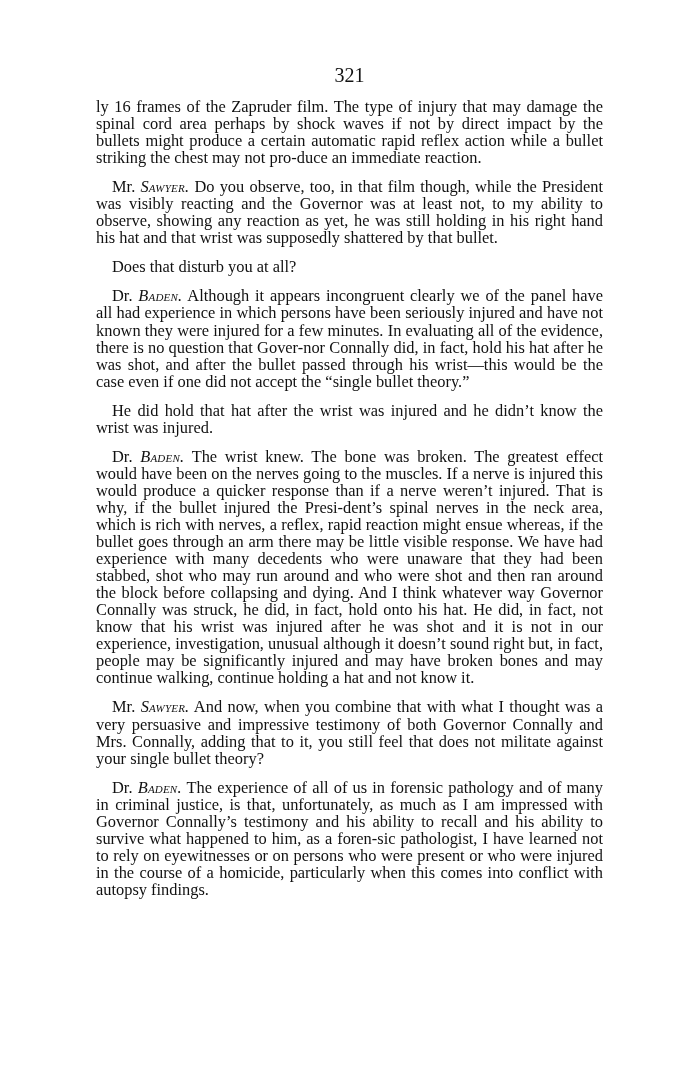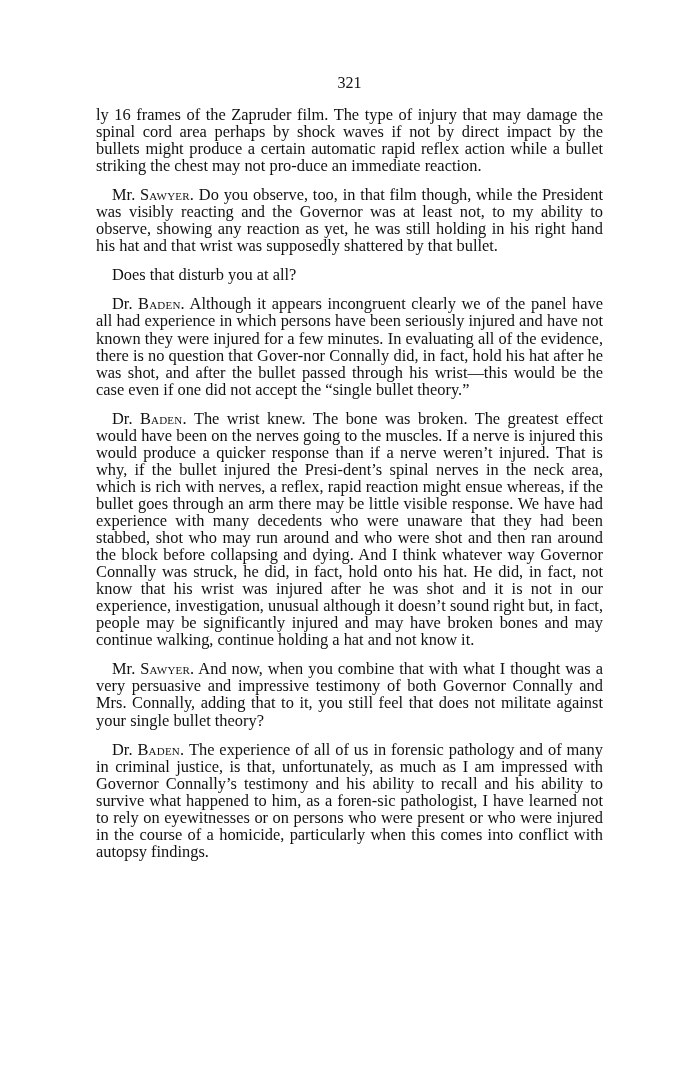--- a/index.html
+++ b/index.html
@@ -9,40 +9,41 @@
     left: 84px;
     top: 58px;
     width: 531px;
     font-family: "Liberation Serif", "DejaVu Serif", serif;
     color: #111111;
     font-size: 16.4px;
     line-height: 17.05px;
   }
   .page-number {
     text-align: center;
-    font-size: 16px;
+    font-size: 20px;
     line-height: 18px;
-    margin: 16px 0 14px 0;
+    margin: 8px 0 14px 0;
   }
   .para {
     margin: 12px;
     text-align: justify;
     text-align-last: left;
     hyphens: manual;
   }
   .para.indent { text-indent: 16px; }
-  .speaker { font-variant: small-caps; letter-spacing: 0.2px; }
+  .speaker { font-variant: small-caps; letter-spacing: 0.2px; font-style: italic; }
 </style>
 </head>
 <body>
 
 <div class="page">
   <div class="page-number">321</div>
   <div id="body-text">
       <p class="para"><span>ly 16 frames of the Zapruder film. The type of injury that may damage the spinal cord area perhaps by shock waves if not by direct impact by the bullets might produce a certain automatic rapid reflex action while a bullet striking the chest may not pro-duce an immediate reaction.</span></p>
       <p class="para indent"><span>Mr.</span> <span class="speaker">Sawyer.</span> <span>Do you observe, too, in that film though, while the President was visibly reacting and the Governor was at least not, to my ability to observe, showing any reaction as yet, he was still holding in his right hand his hat and that wrist was supposedly shattered by that bullet.</span></p>
       <p class="para indent"><span>Does that disturb you at all?</span></p>
       <p class="para indent"><span>Dr.</span> <span class="speaker">Baden.</span> <span>Although it appears incongruent clearly we of the panel have all had experience in which persons have been seriously injured and have not known they were injured for a few minutes. In evaluating all of the evidence, there is no question that Gover-nor Connally did, in fact, hold his hat after he was shot, and after the bullet passed through his wrist—this would be the case even if one did not accept the “single bullet theory.”</span></p>
+      <p class="para indent"><span>He did hold that hat after the wrist was injured and he didn’t know the wrist was injured.</span></p>
       <p class="para indent"><span>Dr.</span> <span class="speaker">Baden.</span> <span>The wrist knew. The bone was broken. The greatest effect would have been on the nerves going to the muscles. If a nerve is injured this would produce a quicker response than if a nerve weren’t injured. That is why, if the bullet injured the Presi-dent’s spinal nerves in the neck area, which is rich with nerves, a reflex, rapid reaction might ensue whereas, if the bullet goes through an arm there may be little visible response. We have had experience with many decedents who were unaware that they had been stabbed, shot who may run around and who were shot and then ran around the block before collapsing and dying. And I think whatever way Governor Connally was struck, he did, in fact, hold onto his hat. He did, in fact, not know that his wrist was injured after he was shot and it is not in our experience, investigation, unusual although it doesn’t sound right but, in fact, people may be significantly injured and may have broken bones and may continue walking, continue holding a hat and not know it.</span></p>
       <p class="para indent"><span>Mr.</span> <span class="speaker">Sawyer.</span> <span>And now, when you combine that with what I thought was a very persuasive and impressive testimony of both Governor Connally and Mrs. Connally, adding that to it, you still feel that does not militate against your single bullet theory?</span></p>
       <p class="para indent"><span>Dr.</span> <span class="speaker">Baden.</span> <span>The experience of all of us in forensic pathology and of many in criminal justice, is that, unfortunately, as much as I am impressed with Governor Connally’s testimony and his ability to recall and his ability to survive what happened to him, as a foren-sic pathologist, I have learned not to rely on eyewitnesses or on persons who were present or who were injured in the course of a homicide, particularly when this comes into conflict with autopsy findings.</span></p>
     </div>
 </div>
 
 </body></html>

